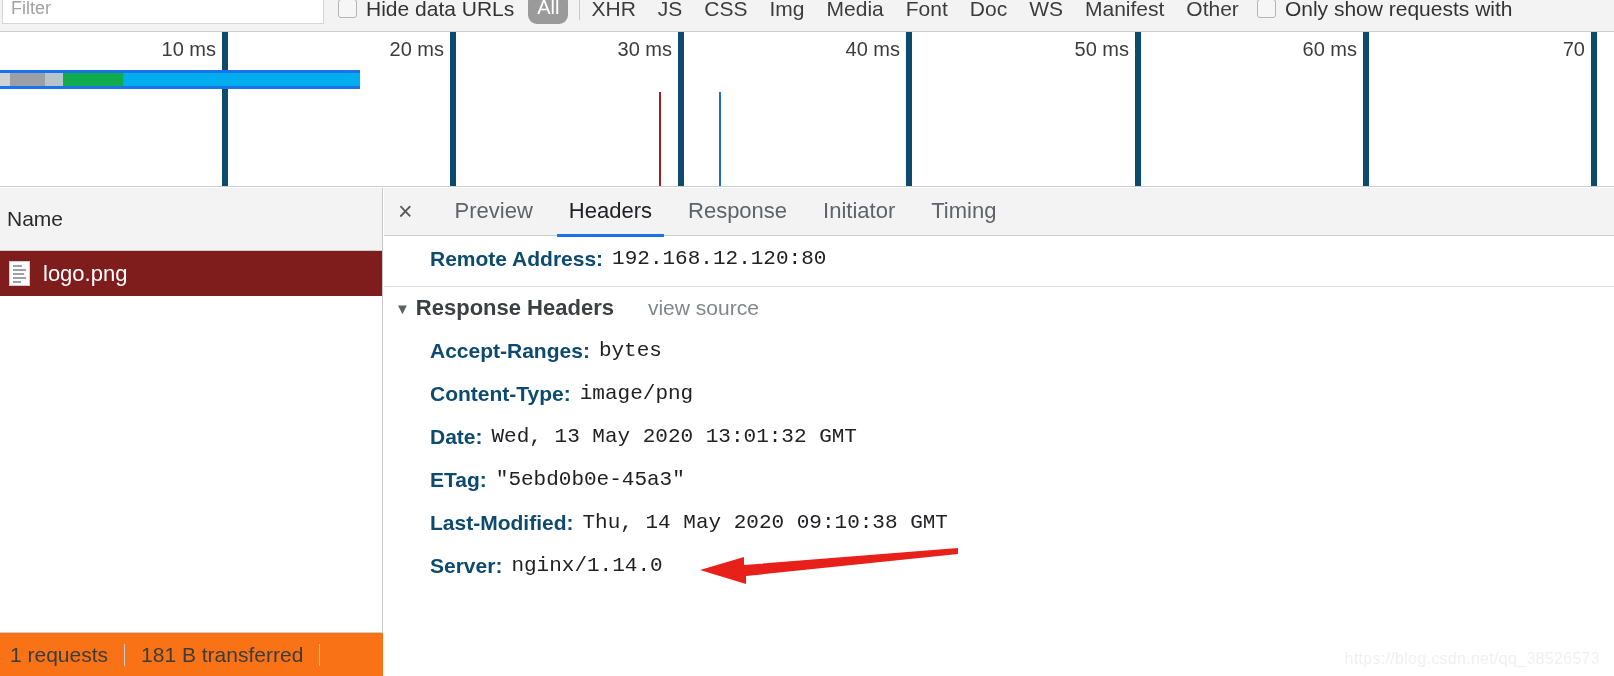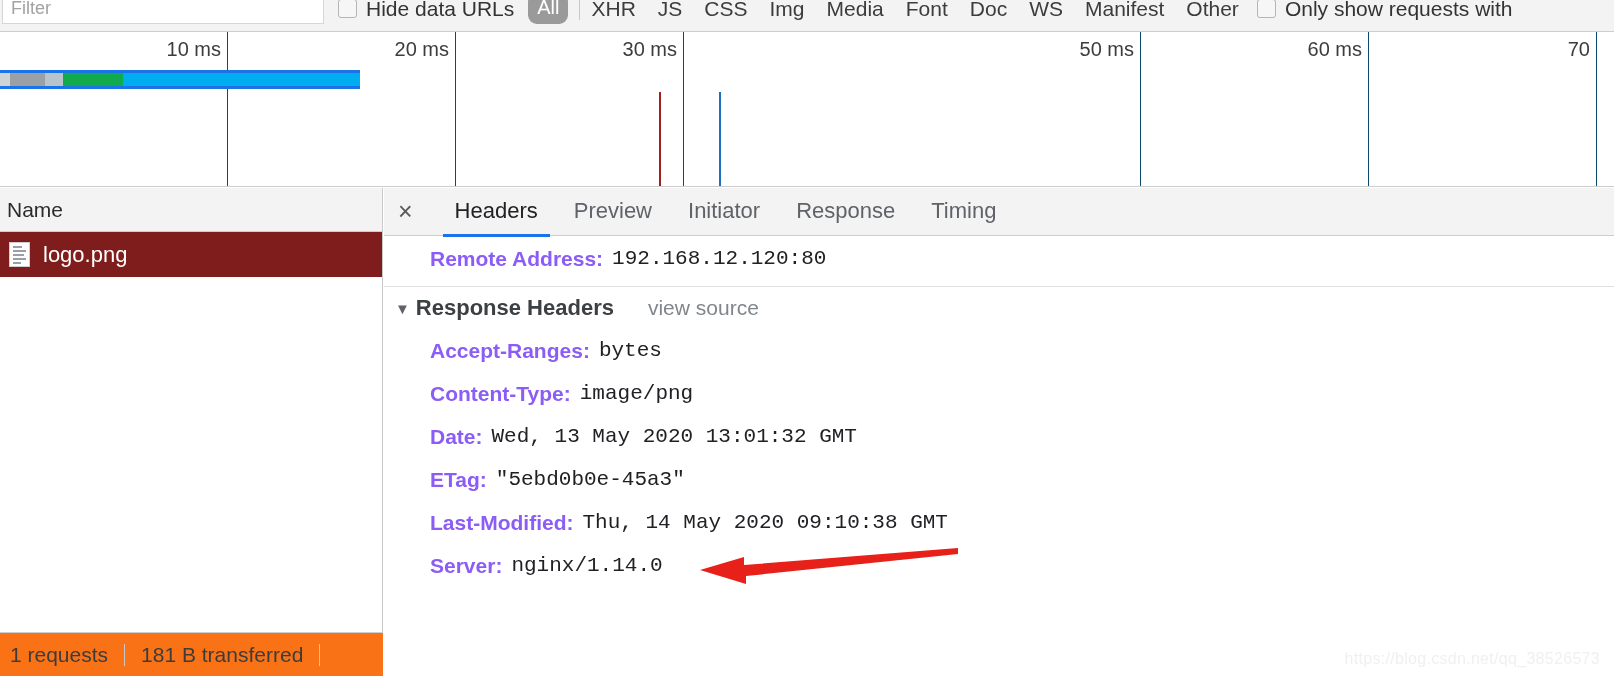--- a/index.html
+++ b/index.html
@@ -60,21 +60,21 @@
 
   
   .overview {
     position: absolute; left: 0; top: 32px; width: 1614px; height: 155px;
     background: #ffffff;
     border-bottom: 1px solid #cdcdcd;
     overflow: hidden;
   }
   .tick {
     position: absolute; top: 0; height: 155px;
-    border-right: 1px solid #0c4a6e;
+    border-right: 6px solid #0c4a6e;
     padding-left: 39px;
   }
   .tick span {
     position: absolute; right: 6px; top: 6px;
     font-size: 20px; color: #3c3c3c; white-space: nowrap;
   }
   .wf-bar {
     position: absolute; left: 0; top: 38px; height: 19px; width: 360px;
     background: #1a73e8;
     padding: 3px 0;
@@ -88,21 +88,21 @@
   
   .lower {
     position: absolute; left: 0; top: 188px; width: 1614px; height: 488px;
   }
   .req-panel {
     position: absolute; left: 0; top: 0; width: 383px; height: 488px;
     background: #ffffff;
     border-right: 1px solid #c9c9c9;
   }
   .col-head {
-    height: 44px; background: #f3f3f3;
+    height: 63px; background: #f3f3f3;
     border-bottom: 1px solid #cdcdcd;
     display: flex; align-items: center;
     padding-left: 7px;
   }
   .col-head-label { font-size: 21px; color: #2b2b2b; }
   .req-row {
     height: 45px; display: flex; align-items: center;
     padding-left: 9px;
     background: #7f1d1d;
   }
@@ -163,21 +163,21 @@
   .hdr-body {
     position: absolute; left: 0; top: 49px; width: 1230px; height: 439px;
     overflow: hidden; background: #ffffff;
   }
   .hdr-line {
     padding: 0 0 0 46px;
     height: 43px; display: flex; align-items: center;
     white-space: nowrap;
   }
   .hdr-key {
-    font-size: 21px; font-weight: bold; color: #8b5cf6;
+    font-size: 21px; font-weight: bold; color: #0c4a6e;
     font-family: "Liberation Sans", sans-serif;
   }
   .hdr-val {
     font-size: 21px; color: #202124; margin-left: 9px;
     font-family: "Liberation Mono", monospace;
   }
   .section-row {
     height: 43px; display: flex; align-items: center;
     padding-left: 11px;
     border-top: 1px solid #e0e0e0;
@@ -235,20 +235,23 @@
   <div class="overview">
     <div class="tick" style="left:0;width:228px">
         <span>10 ms</span>
       </div>
     <div class="tick" style="left:228px;width:228px">
         <span>20 ms</span>
       </div>
     <div class="tick" style="left:456px;width:228px">
         <span>30 ms</span>
       </div>
+    <div class="tick" style="left:684px;width:228px">
+        <span>40 ms</span>
+      </div>
     <div class="tick" style="left:912px;width:229px">
         <span>50 ms</span>
       </div>
     <div class="tick" style="left:1141px;width:228px">
         <span>60 ms</span>
       </div>
     <div class="tick" style="left:1369px;width:228px">
         <span>70</span>
       </div>
 
@@ -290,24 +293,24 @@
         <span class="status-item">1 requests</span>
         <span class="status-sep"></span>
         <span class="status-item">181 B transferred</span>
         <span class="status-sep"></span>
       </div>
     </div>
 
     <div class="details">
       <div class="tabs">
         <span class="close-x">×</span>
+        <span class="tab">Preview</span>
         <span class="tab active">Headers</span>
-        <span class="tab">Preview</span>
+        <span class="tab">Response</span>
         <span class="tab">Initiator</span>
-        <span class="tab">Response</span>
         <span class="tab">Timing</span>
       </div>
 
       <div class="hdr-body">
         <div class="hdr-line">
           <span class="hdr-key">Remote Address:</span>
           <span class="hdr-val">192.168.12.120:80</span>
         </div>
 
         <div class="section-row">

